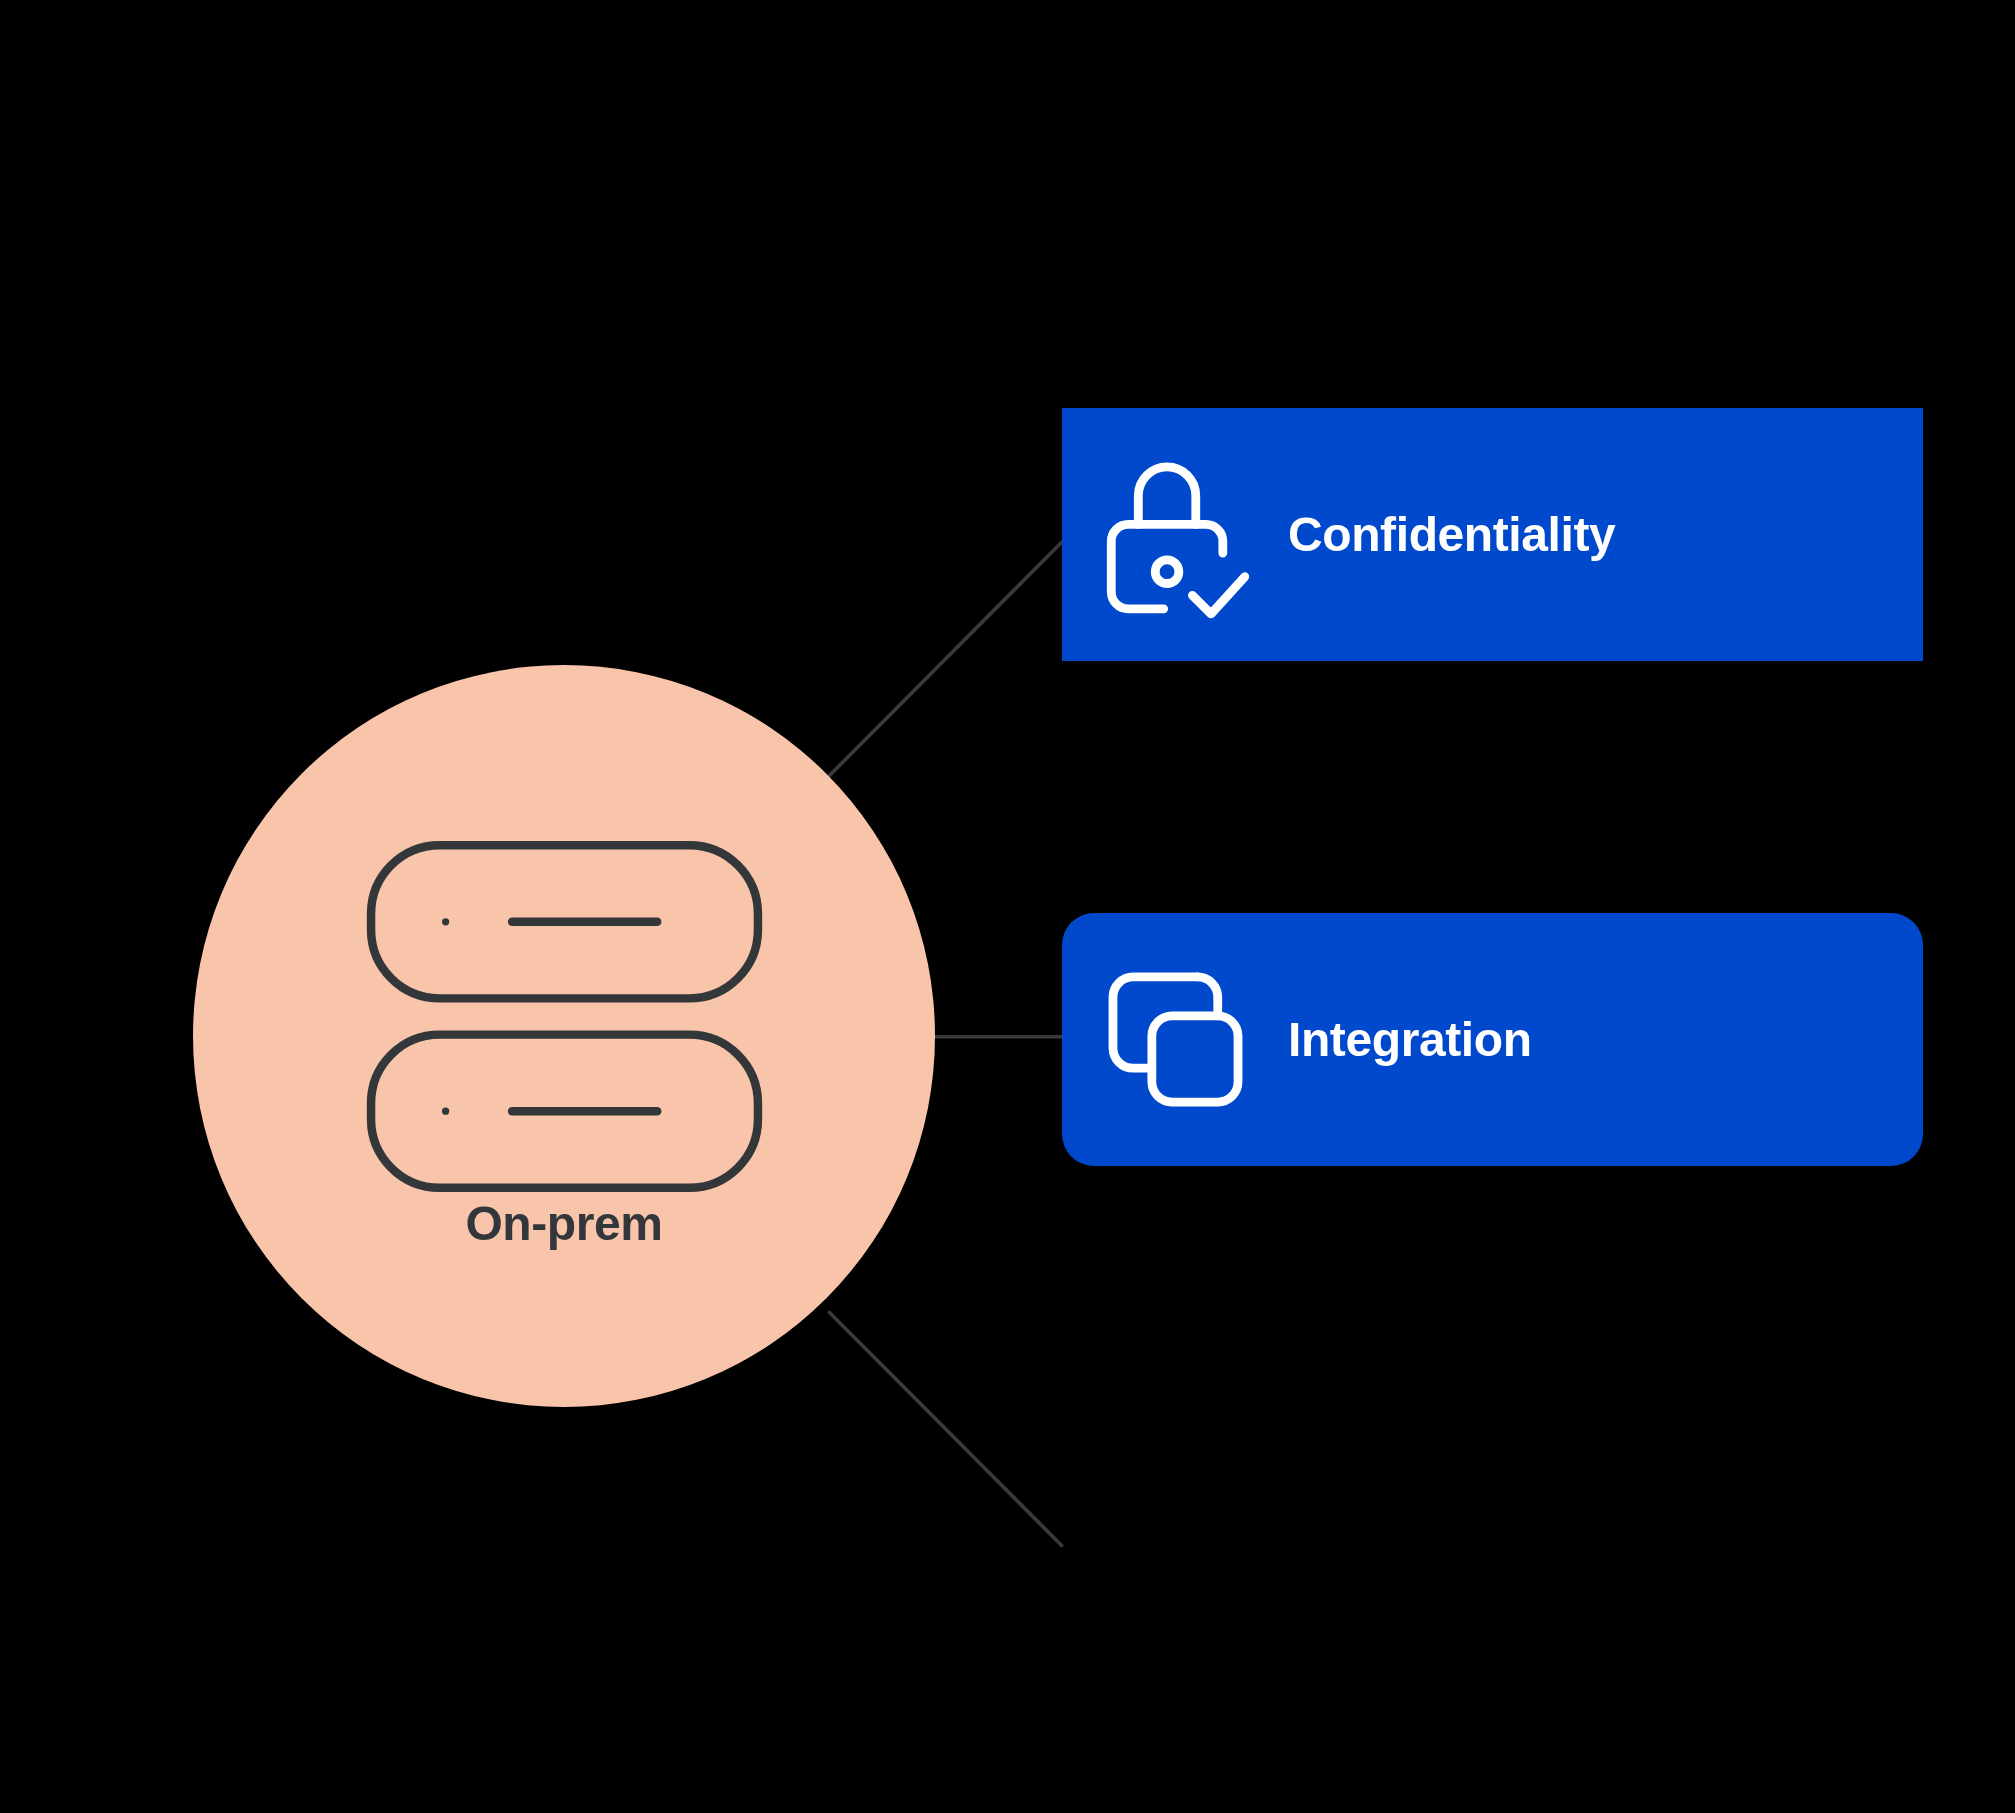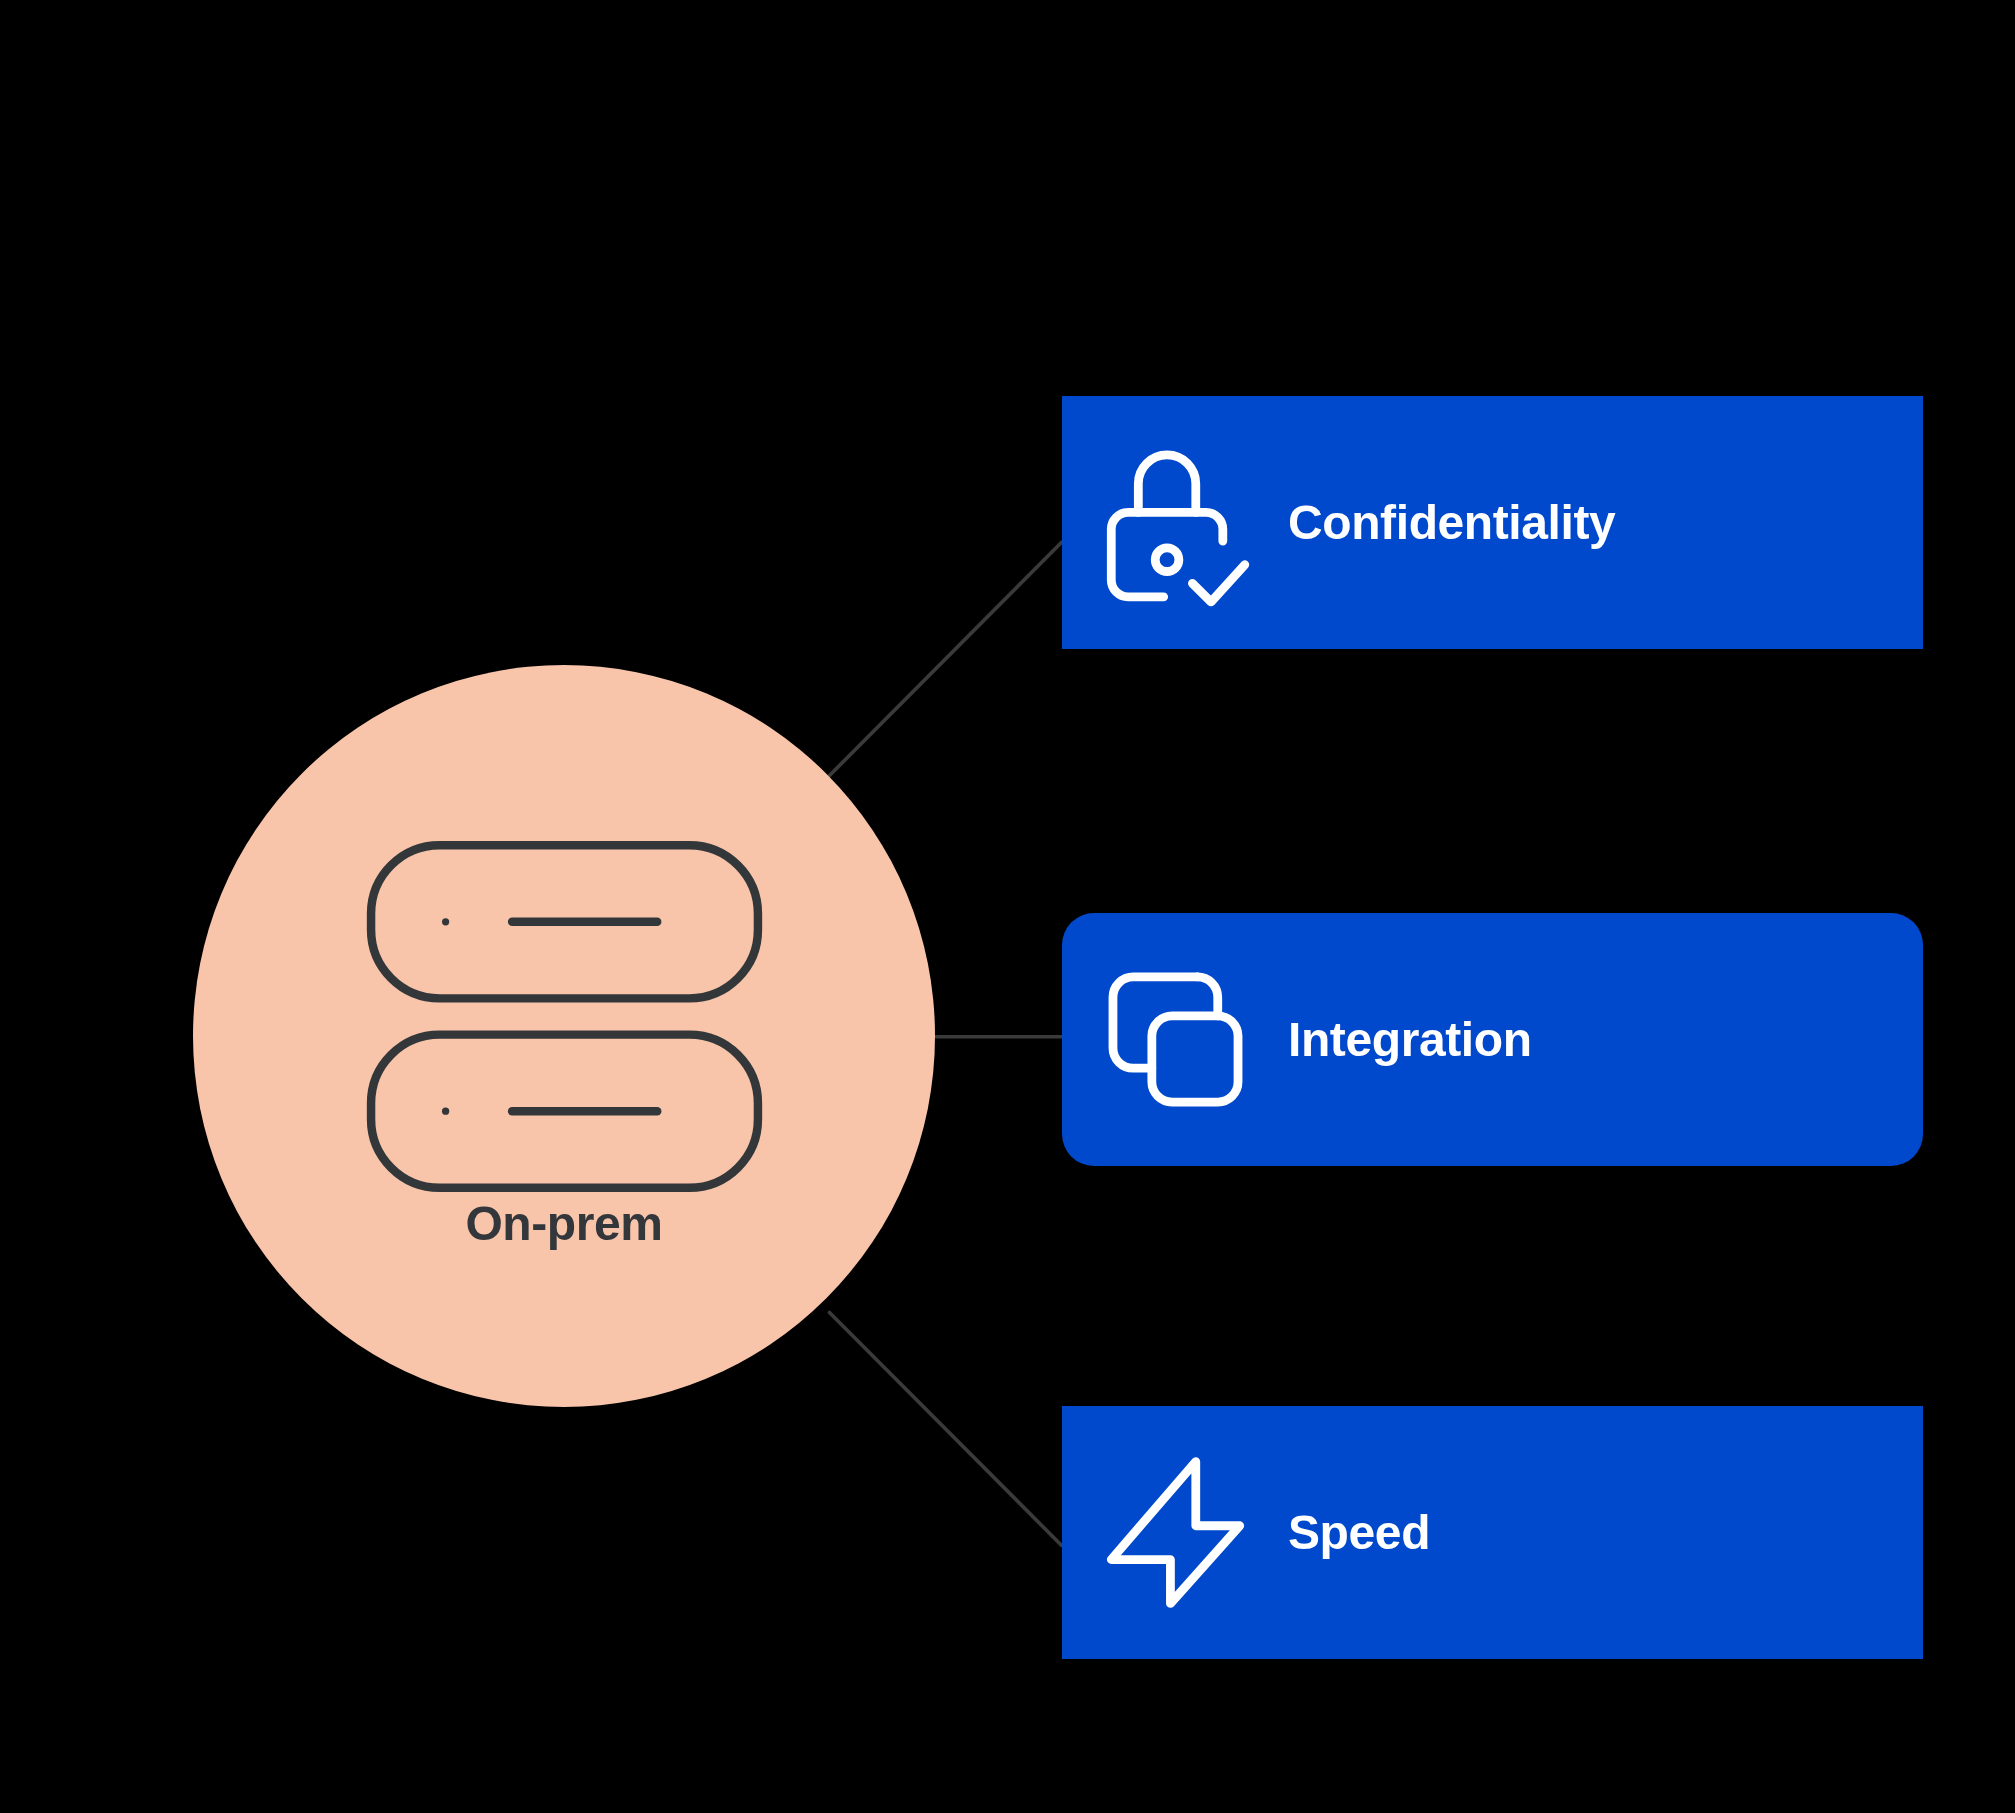--- a/index.html
+++ b/index.html
@@ -65,21 +65,21 @@
   .card {
     position: absolute;
     left: 1062px;
     width: 861px;
     height: 253px;
     background: #0049CC;
     display: flex;
     flex-direction: row;
     align-items: center;
   }
-  #card-0 { top: 396px; align-items: center; }
+  #card-0 { top: 408px; align-items: center; }
   #card-1 { top: 913px; border-radius: 32px; }
   #card-2 { top: 1406px; }
 
   .card-icon-slot {
     width: 226px;
     min-width: 226px;
     height: 253px;
     display: flex;
     align-items: center;
     justify-content: center;
@@ -146,23 +146,15 @@
 
         <path d="M63 13 H25 a12 12 0 0 0 -12 12 V55 a12 12 0 0 0 12 12 H36"></path>
         <path d="M63 13 a12 12 0 0 1 12 12 V36"></path>
 
         <rect x="36" y="36" width="51" height="51" rx="12" ry="12"></rect>
       </svg>
     </div>
     <div class="card-label">Integration</div>
   </div>
 
-  <div class="card" id="card-2">
-    <div class="card-icon-slot">
-      <svg class="card-icon" viewBox="0 0 100 100" xmlns="http://www.w3.org/2000/svg" fill="none" stroke="#FFFFFF" stroke-width="5.2" stroke-linecap="round" stroke-linejoin="round">
-        <path d="M62 8 L12 66 H47 V92 L88 46 H62 Z"></path>
-      </svg>
-    </div>
-    <div class="card-label">Speed</div>
-  </div>
 
 </div>
 
 
 </body></html>

